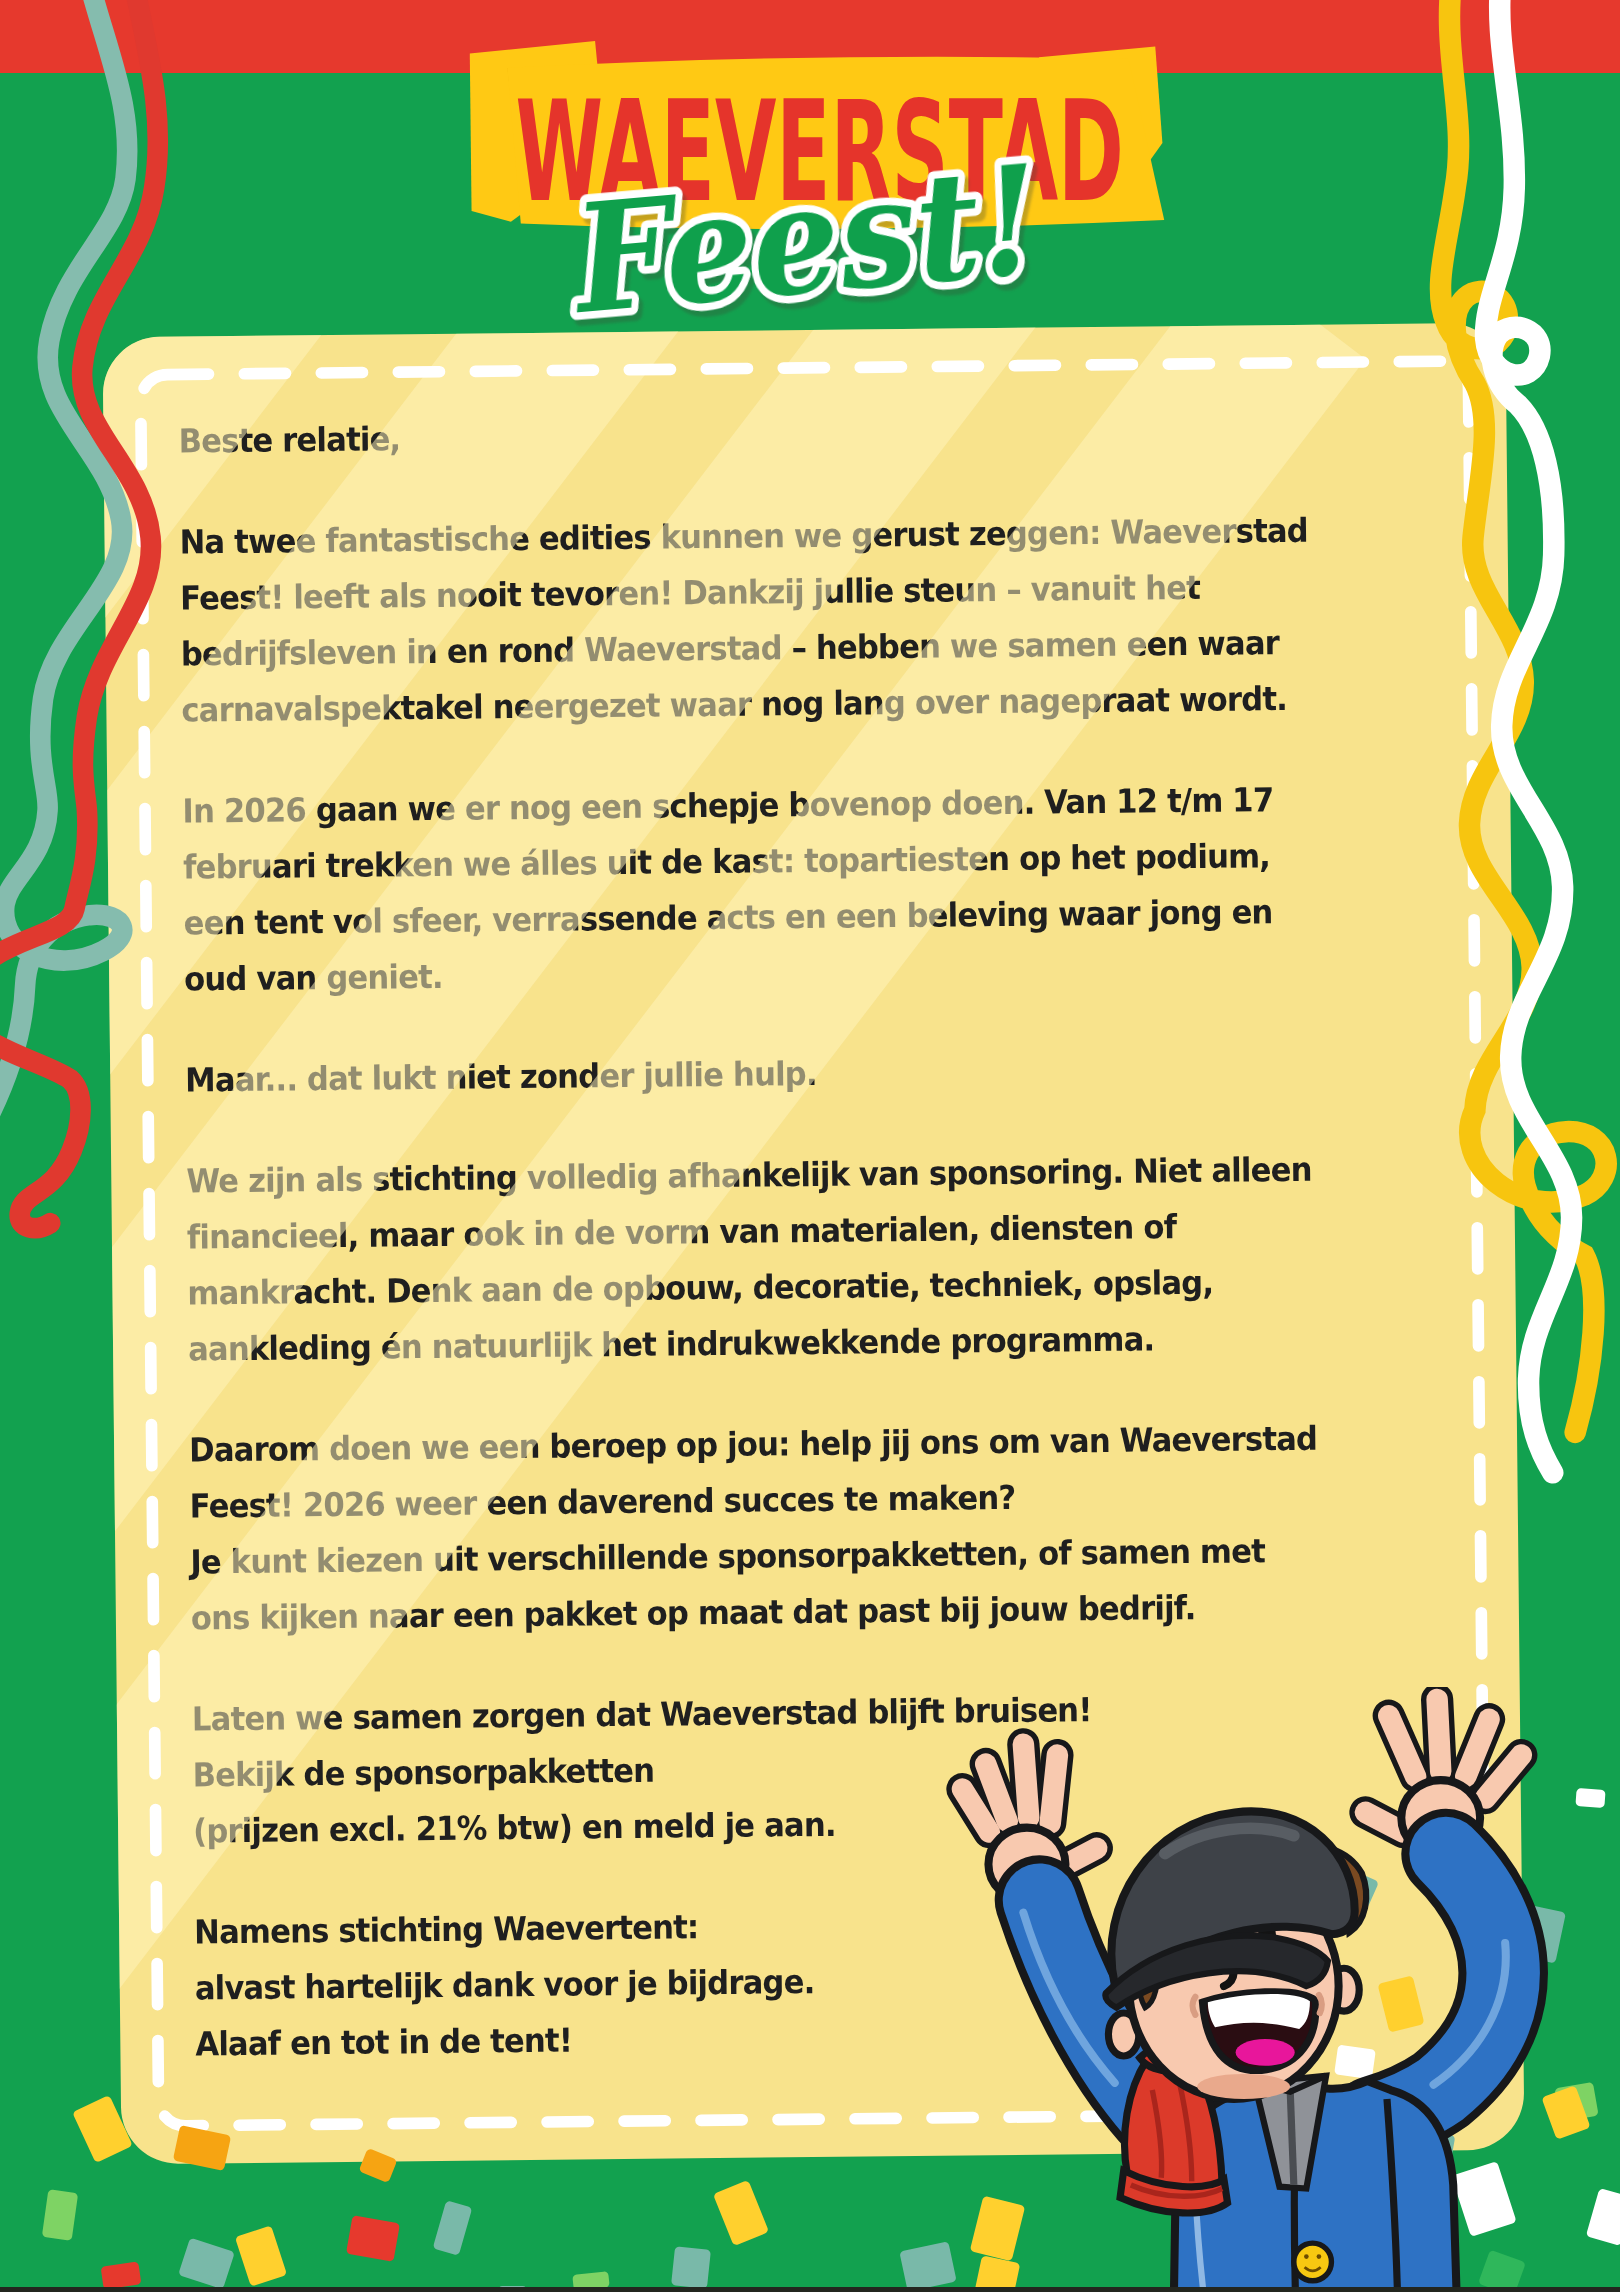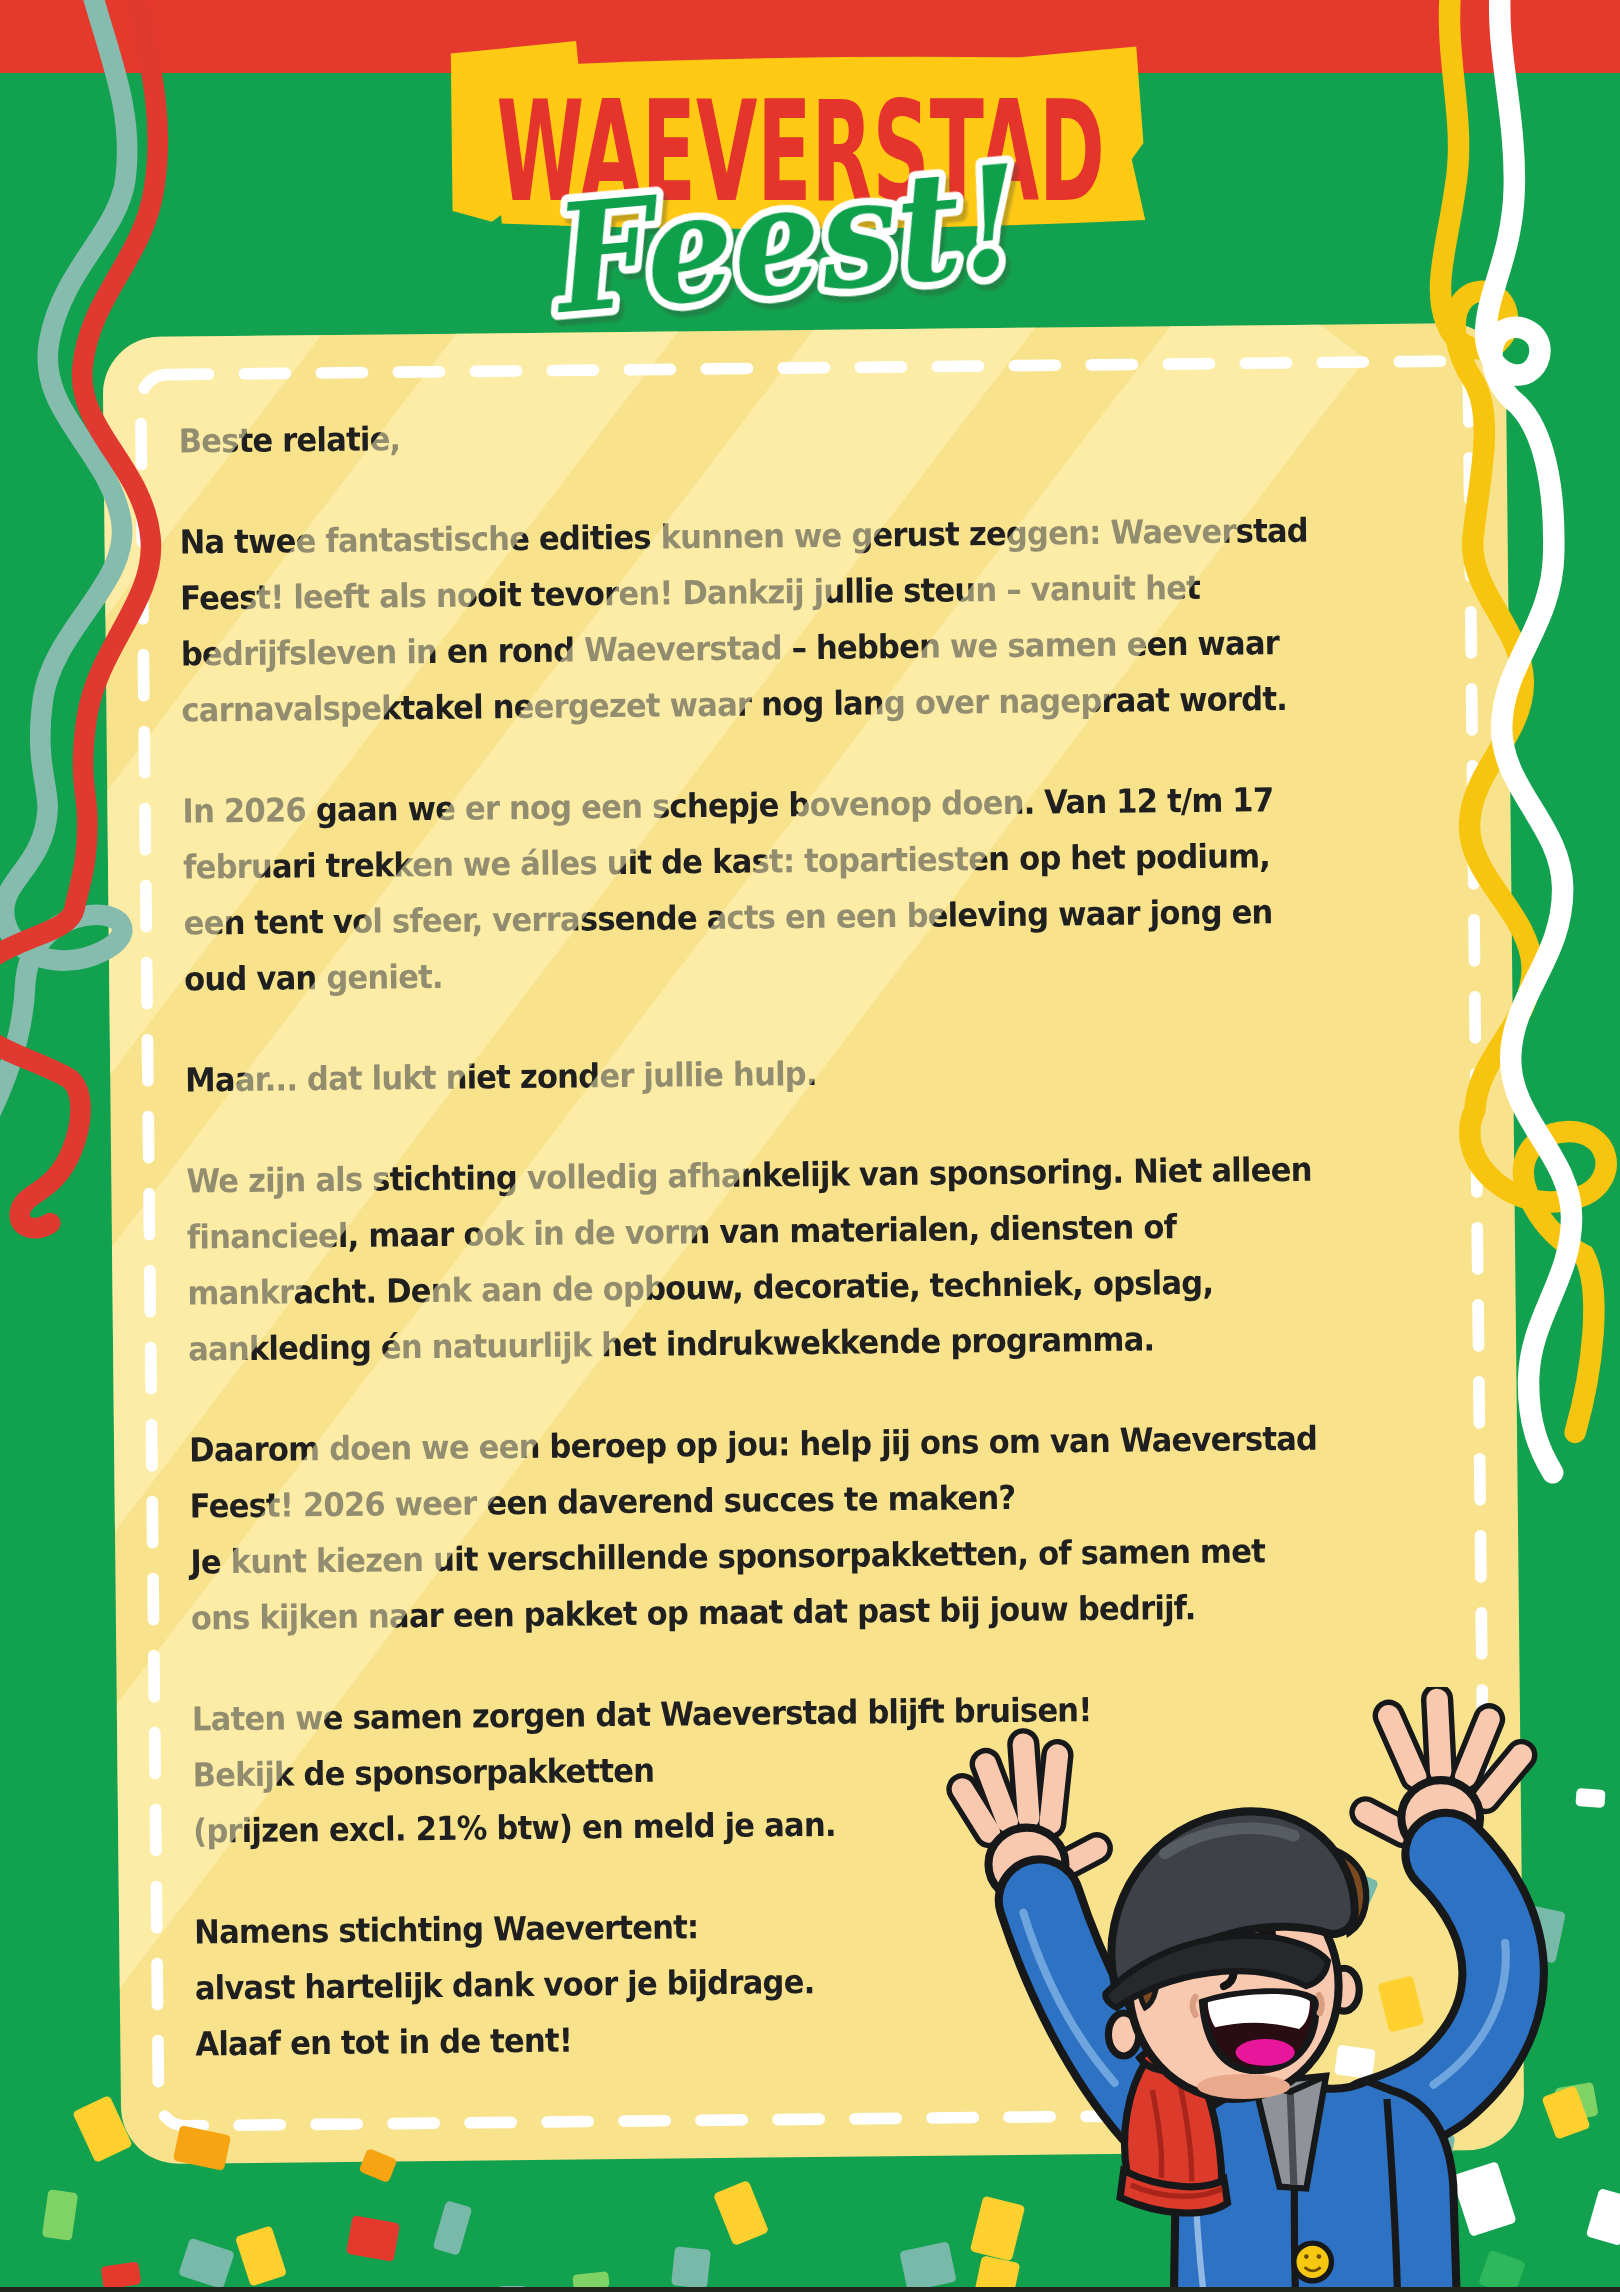--- a/index.html
+++ b/index.html
@@ -9,21 +9,21 @@
     overflow:hidden;
     background: var(--background-green, #12A14F);
     font-family:"DejaVu Sans", sans-serif;
   }
   .top-band {
     position:absolute; left:0; top:0; width:100%; height:73px;
     background: var(--top-band-red, #E6392D);
     z-index:1;
   }
   
-  .logo-wrap { position:absolute; left:413px; top:16px; width:770px; height:315px; z-index:5; }
+  .logo-wrap { position:absolute; left:432px; top:16px; width:770px; height:315px; z-index:5; }
   
   .card {
     position:absolute; left:112px; top:330px; width:1403px; height:1827px;
     background: var(--card-yellow, #F8E38C);
     border-radius:57px;
     transform:rotate(-0.6deg);
     overflow:hidden;
     z-index:2;
   }
   .card-border-svg { position:absolute; left:0; top:0; z-index:4; pointer-events:none; }

